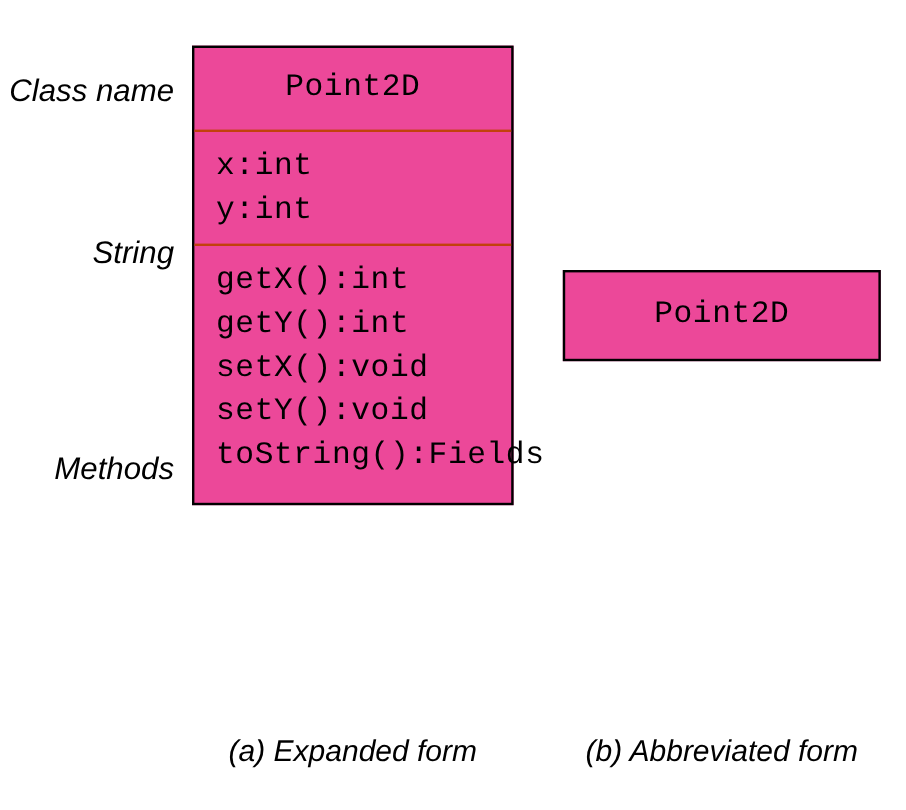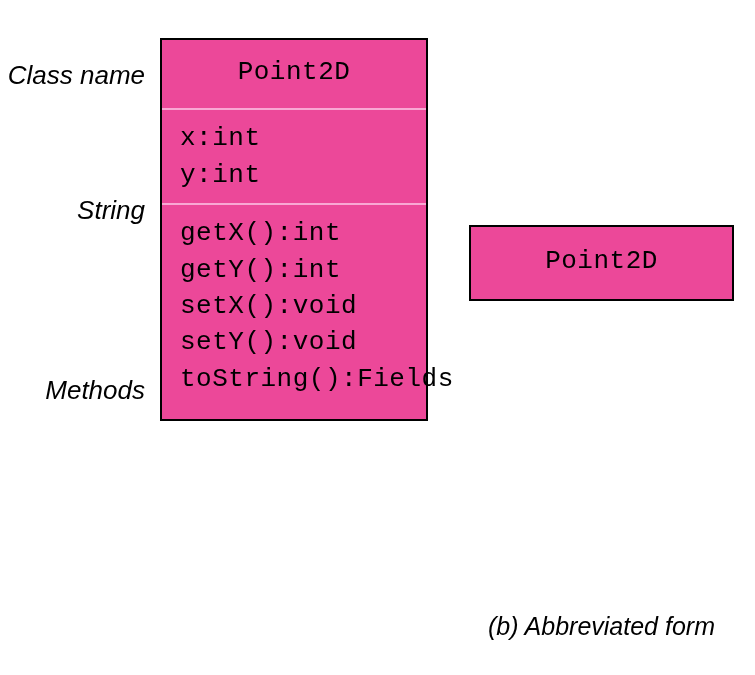--- a/index.html
+++ b/index.html
@@ -36,21 +36,21 @@
     font-family: "Courier New", Courier, monospace;
     font-size: 26px;
     line-height: 1.4;
     letter-spacing: 0.5px;
   }
   .uml-name {
     text-align: center;
     padding: 14px 10px 18px 10px;
   }
   .uml-sep {
-    border-top: 2px solid #f9a8d4;
+    border-top: 2px solid #c2410c;
   }
   .uml-line { white-space: nowrap; }
   .caption {
     position: absolute;
     font-style: italic;
     font-size: 25px;
     text-align: center;
     font-weight: 300;
   }
 </style>
@@ -77,16 +77,17 @@
       <div class="uml-line">setX():void</div>
       <div class="uml-line">setY():void</div>
       <div class="uml-line">toString():Fields</div>
     </div>
   </div>
 
   <div class="uml-box" style="left:469px; top:225px; width:265px;">
     <div class="uml-section uml-name" style="padding-top:16px; padding-bottom:20px;">Point2D</div>
   </div>
 
+  <div class="caption" style="left:160px; top:612px; width:268px;">(a) Expanded form</div>
 
   <div class="caption" style="left:469px; top:612px; width:265px;">(b) Abbreviated form</div>
 
 </div>
 
 </body></html>

